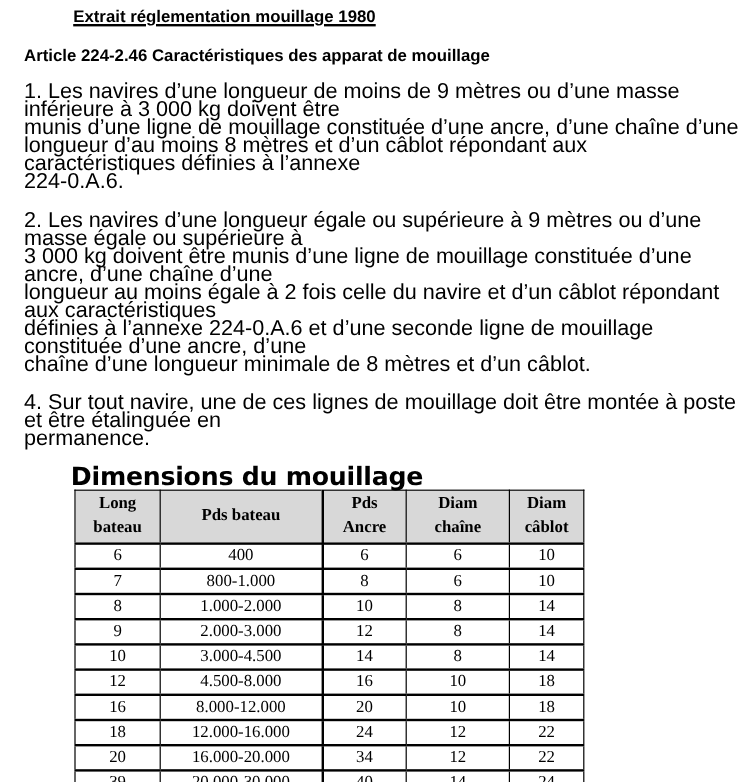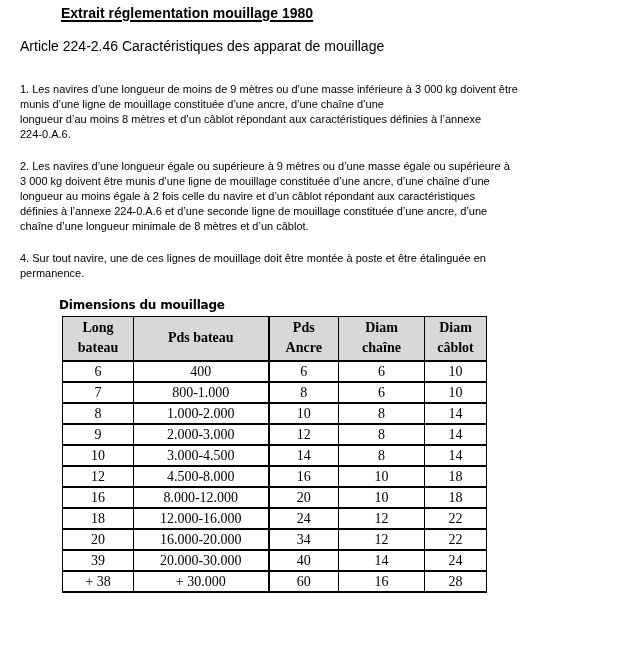--- a/index.html
+++ b/index.html
@@ -22,33 +22,33 @@
     font-weight: bold;
     text-decoration: underline;
     text-decoration-thickness: 2px;
     text-underline-offset: 2px;
     margin-bottom: 16px;
     padding-left: 41px;
   }
   .article-heading {
     font-size: 14px;
     line-height: 17px;
-    font-weight: normal;
-    margin-bottom: 27px;
+    font-weight: bold;
+    margin-bottom: 14px;
   }
   .para {
-    font-size: 11px;
+    font-size: 18px;
     line-height: 15px;
     white-space: pre-line;
     margin-bottom: 17px;
   }
   .para:last-of-type { margin-bottom: 14px; }
   .tbl-heading {
     font-family: "DejaVu Sans", sans-serif;
-    font-size: 12px;
+    font-size: 21px;
     line-height: 20px;
     font-weight: bold;
     margin-left: 39px;
     margin-bottom: 1px;
     letter-spacing: -0.2px;
   }
   table.mouillage {
     margin-left: 42px;
     border-collapse: collapse;
     table-layout: fixed;

